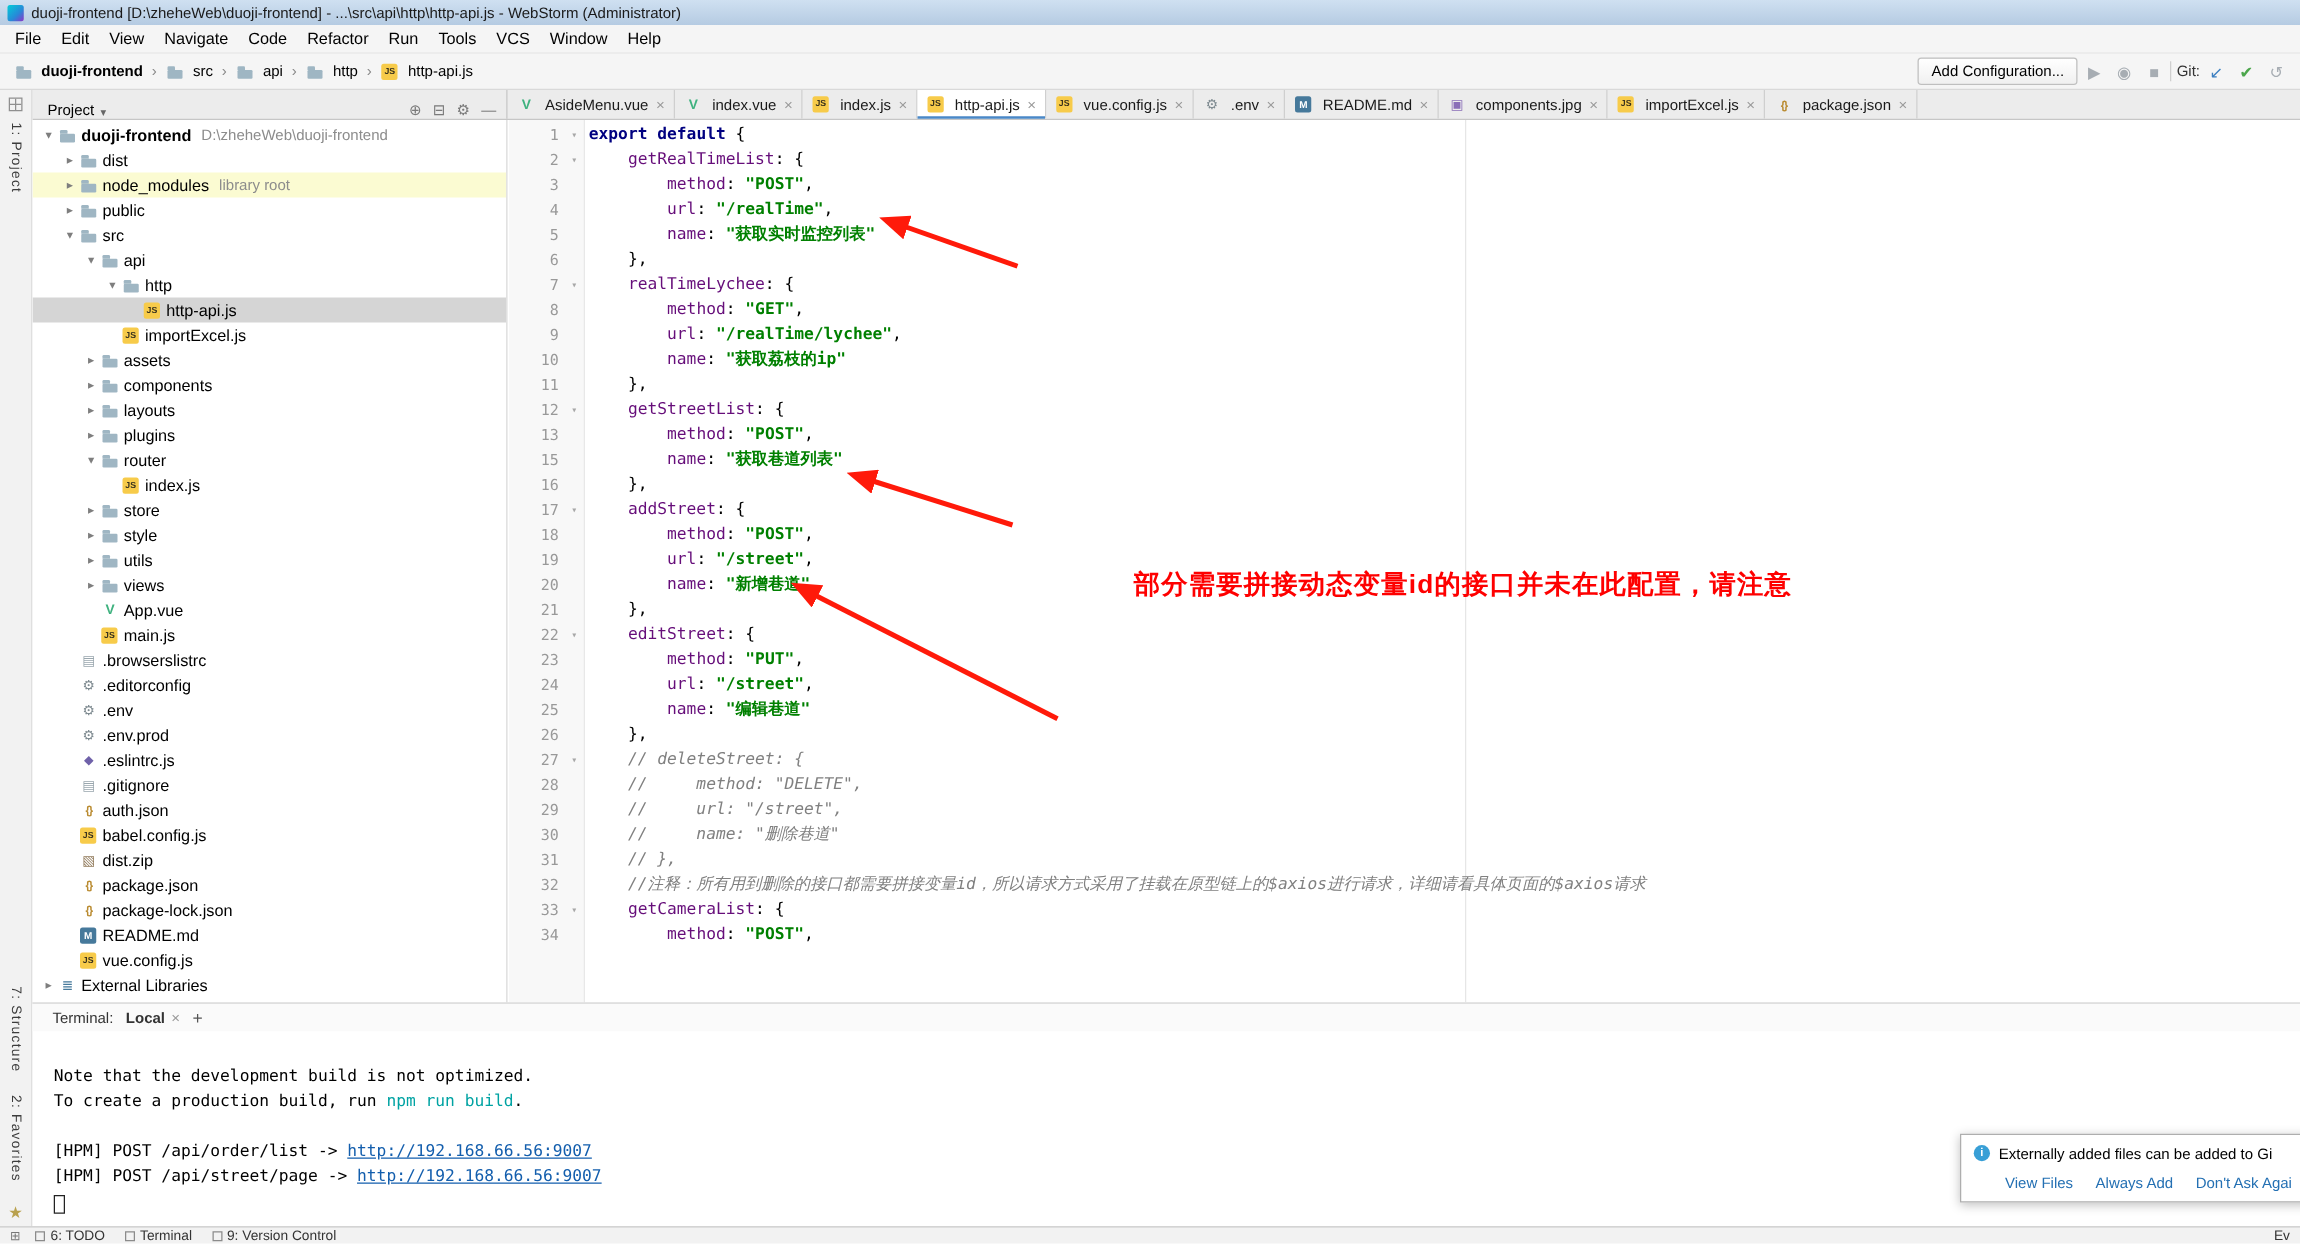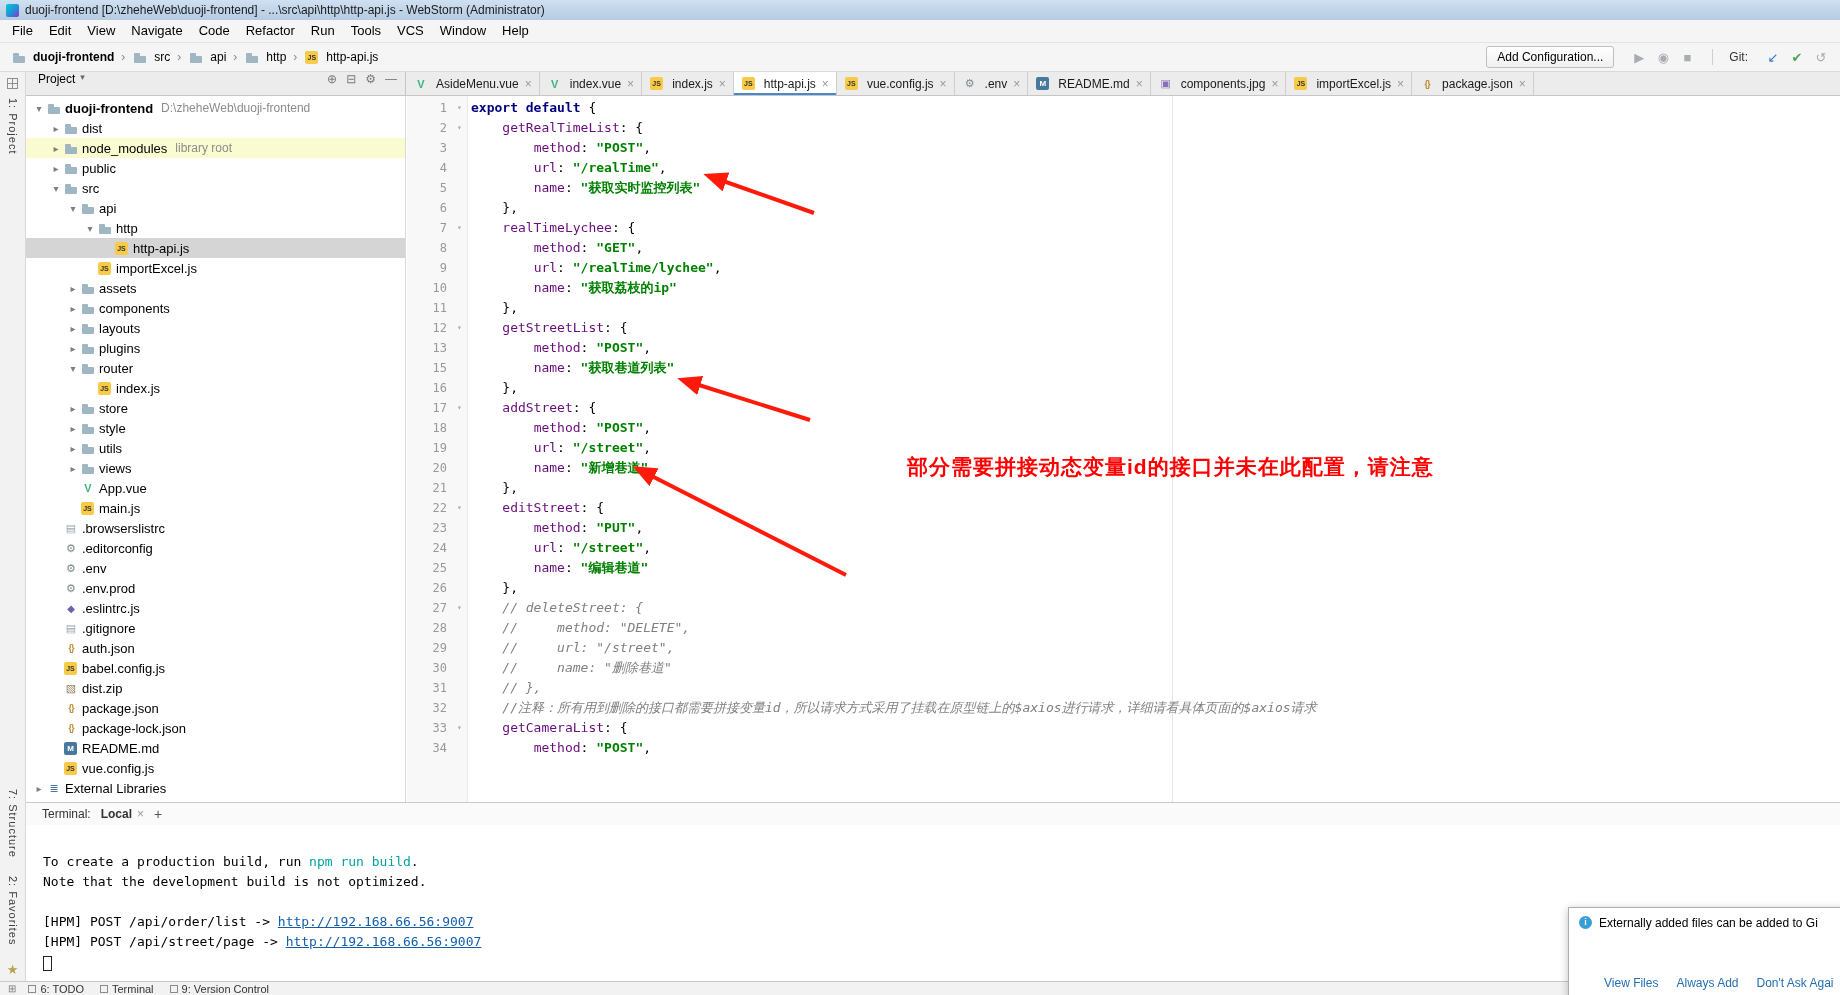--- a/index.html
+++ b/index.html
@@ -22,33 +22,33 @@
     background:#f5f5f5; border-bottom:1px solid #e3e3e3; display:flex; align-items:center; padding-left:4px; }
   .menu-item { padding:0 8px; line-height:22px; font-size:13px; }
 
   
   .toolbar-row { position:absolute; left:0; top:43px; width:100%; height:29px;
     background:#f5f5f5; border-bottom:1px solid #d9d9d9; display:flex; align-items:center; padding:0 8px; }
   .breadcrumb { display:flex; align-items:center; gap:2px; font-size:12px; }
   .bc-item { display:flex; align-items:center; gap:3px; padding:1px 3px; }
   .bc-item.bold { font-weight:bold; }
   .bc-sep { color:#8a8a8a; padding:0 2px; }
-  .toolbar-right { margin-left:auto; display:flex; align-items:center; gap:16px; padding-right:2px;justify-content:flex-end; }
+  .toolbar-right { margin-left:auto; display:flex; align-items:center; gap:4px; padding-right:2px;justify-content:flex-end; }
   .add-config-btn { font-size:12px; border:1px solid #bfbfbf; border-radius:3px;
     background:linear-gradient(#ffffff,#f0f0f0); padding:3px 10px; }
   .tb-sep { width:1px; height:16px; background:#cfcfcf; }
   .tbi { font-size:13px; width:18px; text-align:center; font-style:normal; }
   .tbi.gray { color:#a7adb3; } .tbi.blue { color:#3c7fc0; } .tbi.green { color:#4ca64c; }
   .git-label { font-size:12px; color:#333; }
   .icon-row { display:flex; align-items:center; gap:6px; }
 
   
   .tab-band { position:absolute; left:26px; top:72px; right:0; height:24px;
     background:#ececec; border-bottom:1px solid #c6c6c6; display:flex; }
-  .project-header { width:380px; flex:none; display:flex; align-items:flex-start;
+  .project-header { width:380px; flex:none; display:flex; align-items:flex-end;
     padding:0 8px 0 12px; font-size:12px; border-right:1px solid #c6c6c6; }
   .ph-caret { color:#666; font-size:9px; margin-left:5px; }
   .ph-icons { margin-left:auto; display:flex; gap:9px; color:#7a7a7a; font-size:12px; }
   .phi { font-style:normal; }
   .tabs { flex:1; display:flex; height:100%; overflow:hidden; }
   .tab { display:flex; align-items:center; gap:4px; padding:0 7px; font-size:12px;
     border-right:1px solid #cfcfcf; position:relative; color:#1a1a1a; white-space:nowrap; }
   .tab.active { background:#fff; }
   .tab.active::after { content:""; position:absolute; left:0; right:0; bottom:-1px; height:3px; background:#4a88c7; }
   .tab-close { color:#9a9a9a; font-size:12px; margin-left:2px; }
@@ -124,21 +124,21 @@
   .seg-link { color:#135ead; text-decoration:underline; }
   .term-cursor { width:9px; height:15px; border:1px solid #222; margin-top:4px; }
 
   
   .notification { position:absolute; left:1568px; top:907px; width:320px; background:#fff;
     border:1px solid #aeaeae; box-shadow:0 2px 8px rgba(0,0,0,.25); padding:8px 10px; font-size:12px; z-index:5; }
   .notif-row1 { display:flex; gap:7px; align-items:flex-start; }
   .info-icon { width:13px; height:13px; border-radius:50%; background:#389fd6; color:#fff; font-size:9px;
     font-weight:bold; text-align:center; line-height:13px; flex:none; font-style:normal; }
   .notif-actions { margin:9px 0 0 25px; display:flex; gap:18px; }
-  .notif-link { color:#2470b3;margin-top:37px; }
+  .notif-link { color:#2470b3; }
 
   
   .statusbar { position:absolute; left:0; right:0; bottom:0; height:14px; background:#f2f2f2;
     border-top:1px solid #c9c9c9; display:flex; align-items:center; font-size:11px; color:#333; padding:0 8px; }
   .sb-grid { font-size:10px; color:#777; margin-right:12px; font-style:normal; }
   .sb-item { display:flex; align-items:center; margin-right:16px; }
   .sb-sq { width:8px; height:8px; border:1px solid #8b8b8b; margin-right:4px; }
   .sb-right { margin-left:auto; }
 </style>
 </head>
@@ -519,22 +519,22 @@
 <div class="terminal">
   <div class="term-header">
     <span>Terminal:</span>
     <span class="term-tab">
       <span>Local</span>
       <span class="term-close">×</span>
     </span>
     <span class="term-add">+</span>
   </div>
   <div class="term-body">
+      <div class="term-line"><span class="seg-t">Note that the development build is not optimized.</span></div>
       <div class="term-line"><span class="seg-t">To create a production build, run </span><span class="seg-cmd">npm run build</span><span class="seg-t">.</span></div>
-      <div class="term-line"><span class="seg-t">Note that the development build is not optimized.</span></div>
       <div class="term-line"></div>
       <div class="term-line"><span class="seg-t">[HPM] POST /api/order/list -&gt; </span><span class="seg-link">http://192.168.66.56:9007</span></div>
       <div class="term-line"><span class="seg-t">[HPM] POST /api/street/page -&gt; </span><span class="seg-link">http://192.168.66.56:9007</span></div>
       <div class="term-cursor"></div>
     </div>
 </div>
 
 <div class="notification">
   <div class="notif-row1">
     <span class="info-icon">i</span>

